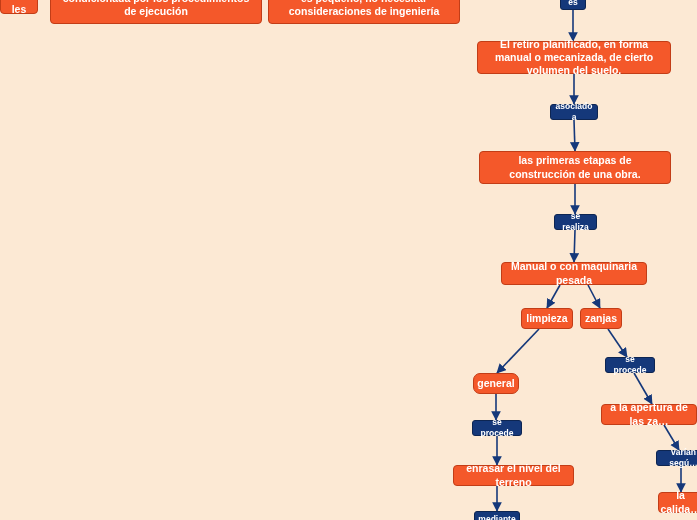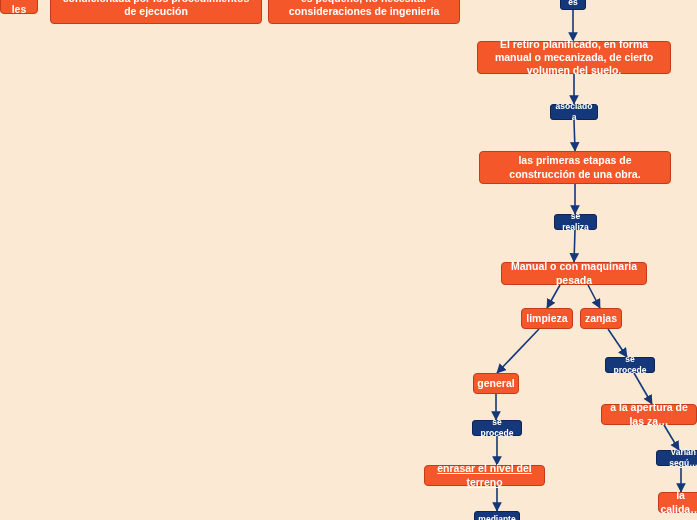--- a/index.html
+++ b/index.html
@@ -115,33 +115,33 @@
       </div>
       <div class="node concept" style="left: 521px; top: 308px; width: 52px; height: 21px;">
         <span>limpieza</span>
       </div>
       <div class="node concept" style="left: 580px; top: 308px; width: 42px; height: 21px; text-align: right;">
         <span>zanjas</span>
       </div>
       <div class="node link" style="left: 605px; top: 357px; width: 50px; height: 16px;">
         <span>se procede</span>
       </div>
-      <div class="node concept" style="left: 473px; top: 373px; width: 46px; height: 21px;">
+      <div class="node concept" style="left: 473px; top: 373px; width: 46px; height: 21px; border-radius: 7px;">
         <span>general</span>
       </div>
       <div class="node concept" style="left: 601px; top: 404px; width: 96px; height: 21px;">
         <span>a la apertura de las za…</span>
       </div>
       <div class="node link" style="left: 472px; top: 420px; width: 50px; height: 16px;">
         <span>se procede</span>
       </div>
       <div class="node link" style="left: 656px; top: 450px; width: 55px; height: 16px;">
         <span>varían segú…</span>
       </div>
-      <div class="node concept" style="left: 424px; top: 465px; width: 121px; height: 21px; text-decoration: underline;">
+      <div class="node concept" style="left: 453px; top: 465px; width: 121px; height: 21px;">
         <span>enrasar el nivel del terreno</span>
       </div>
       <div class="node concept" style="left: 658px; top: 492px; width: 45px; height: 21px;">
         <span>la calida…</span>
       </div>
       <div class="node link" style="left: 474px; top: 511px; width: 46px; height: 16px;">
         <span>mediante</span>
       </div>
     </div>
 </div>

